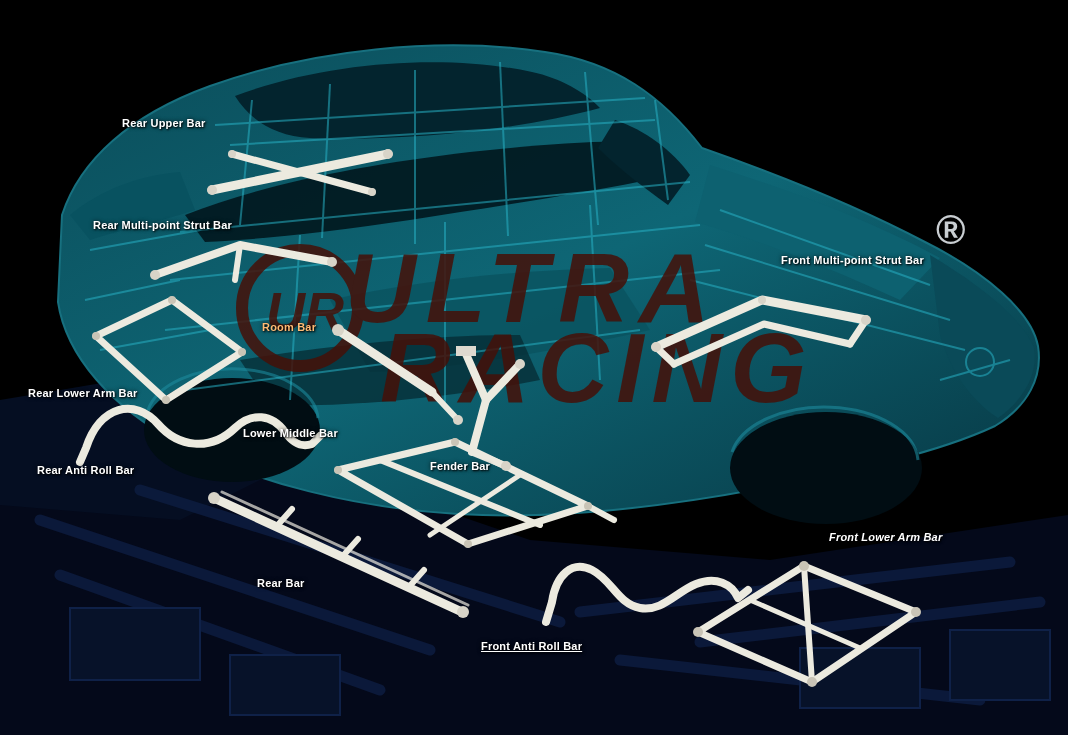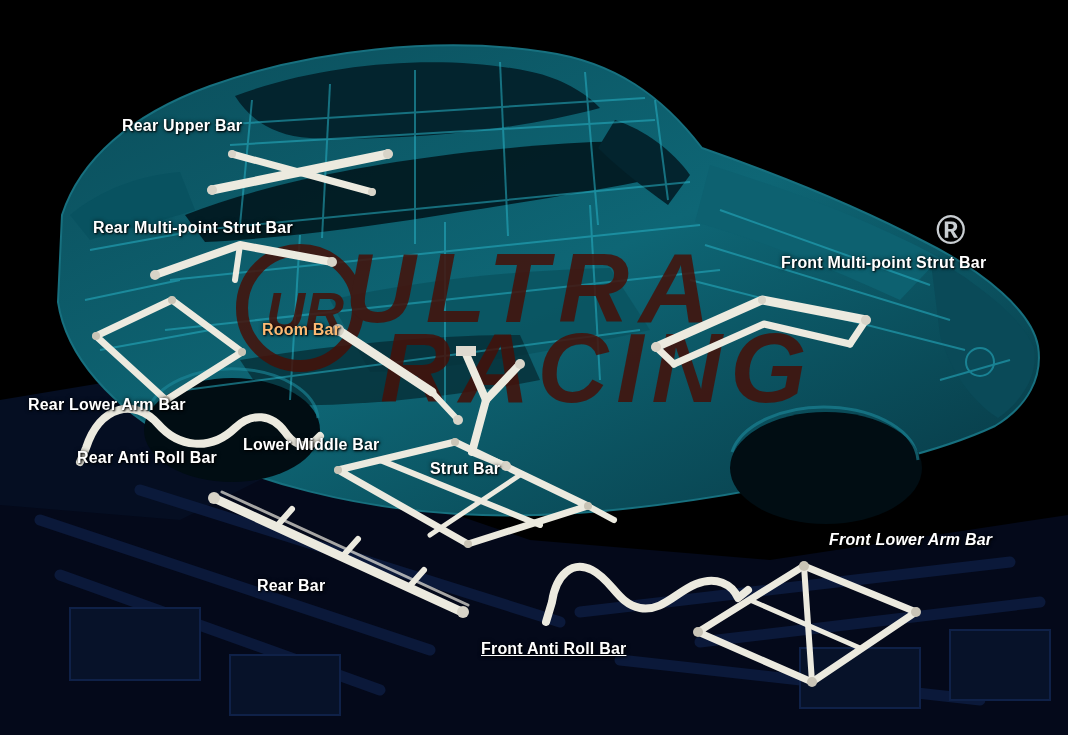--- a/index.html
+++ b/index.html
@@ -3,21 +3,21 @@
 <meta charset="utf-8">
 <title>Diagram</title>
 <style>
   html,body{margin:0;padding:0;background:#000;}
   .stage{
     position:relative;width:1068px;height:735px;overflow:hidden;
     background:#000;font-family:"Liberation Sans", sans-serif;
   }
   .stage svg{position:absolute;left:0;top:0;}
   .part-label{
-    position:absolute;color:#ffffff;font-size:16px;font-weight:700;
+    position:absolute;color:#ffffff;font-size:11px;font-weight:700;
     white-space:nowrap;letter-spacing:.2px;
     text-shadow:1px 1px 2px #000, 0 0 4px rgba(0,0,0,.8);
     user-select:none;
   }
   .part-label.room{color:#fdba74;}
   .reg-mark{
     position:absolute;left:936px;top:210px;font-size:40px;line-height:1;
     color:#c9ced2;font-weight:700;text-shadow:0 0 3px rgba(0,0,0,.9);
     user-select:none;
   }
@@ -207,21 +207,21 @@
       </g>
     </g>
   </svg>
 
   <span class="reg-mark">®</span>
 
   <div class="part-label" style="left:122px;top:117px;">Rear Upper Bar</div>
   <div class="part-label" style="left:93px;top:219px;">Rear Multi-point Strut Bar</div>
   <div class="part-label" style="left:781px;top:254px;">Front Multi-point Strut Bar</div>
   <div class="part-label room" style="left:262px;top:321px;">Room Bar</div>
-  <div class="part-label" style="left:28px;top:396px;">Rear Lower Arm Bar</div>
-  <div class="part-label" style="left:243px;top:436px;">Lower Middle Bar</div>
-  <div class="part-label" style="left:37px;top:449px;margin-left:40px;">Rear Anti Roll Bar</div>
-  <div class="part-label" style="left:430px;top:460px;">Strut Bar</div>
+  <div class="part-label" style="left:28px;top:387px;">Rear Lower Arm Bar</div>
+  <div class="part-label" style="left:243px;top:427px;">Lower Middle Bar</div>
+  <div class="part-label" style="left:37px;top:464px;">Rear Anti Roll Bar</div>
+  <div class="part-label" style="left:430px;top:460px;">Fender Bar</div>
   <div class="part-label" style="left:257px;top:577px;">Rear Bar</div>
   <div class="part-label" style="left:481px;top:640px;text-decoration:underline;">Front Anti Roll Bar</div>
   <div class="part-label" style="left:829px;top:531px;font-style:italic;">Front Lower Arm Bar</div>
 
 </div>
 
 </body></html>

